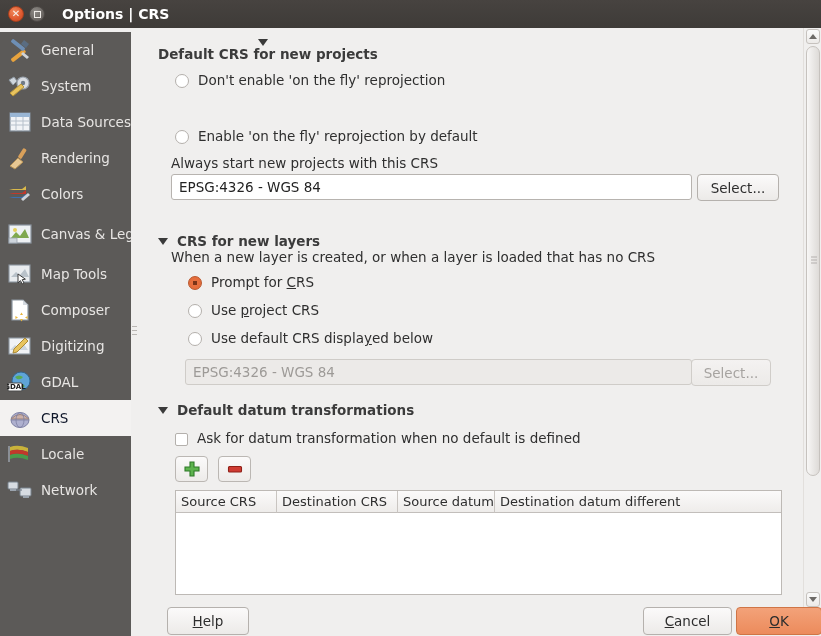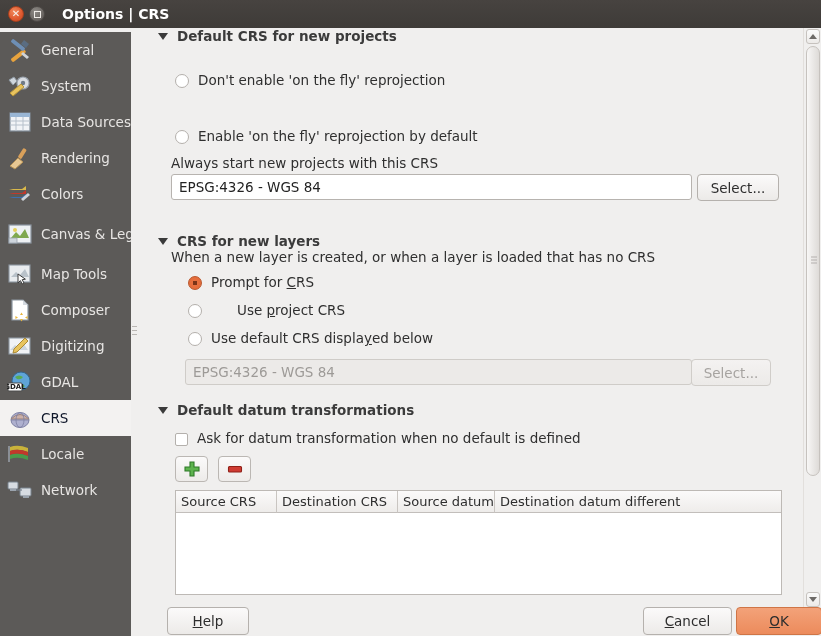--- a/index.html
+++ b/index.html
@@ -441,21 +441,21 @@
   <div id="splitter">
     <div class="grip">
         <i></i>
         <i></i>
         <i></i>
       </div>
   </div>
 
   <div id="content">
 
-    <div class="group-header" style="position:absolute; left:20px; top:0;">
+    <div class="group-header" style="position:absolute; left:20px; top:11px;flex-direction:column;">
       <span class="tri"></span>
       <span>Default CRS for new projects</span>
     </div>
 
     <div class="row" style="position:absolute; left:37px; top:44px;">
       <span class="radio"></span>
       <span class="rlabel">Don't enable 'on the fly' reprojection</span>
     </div>
 
 
@@ -479,21 +479,21 @@
       <span>CRS for new layers</span>
     </div>
 
     <div class="plain-label" style="position:absolute; left:33px; top:221px;">When a new layer is created, or when a layer is loaded that has no CRS</div>
 
     <div class="row" style="position:absolute; left:50px; top:246px;">
       <span class="radio on"></span>
       <span class="rlabel">Prompt for <span class="u">C</span>RS</span>
     </div>
 
-    <div class="row" style="position:absolute; left:50px; top:274px;gap:26px;">
+    <div class="row" style="position:absolute; left:50px; top:274px;">
       <span class="radio"></span>
       <span class="rlabel">Use <span class="u">p</span>roject CRS</span>
     </div>
 
     <div class="row" style="position:absolute; left:50px; top:302px;">
       <span class="radio"></span>
       <span class="rlabel">Use default CRS displa<span class="u">y</span>ed below</span>
     </div>
 
     <div class="lineedit disabled" style="position:absolute; left:47px; top:331px; width:507px;">

